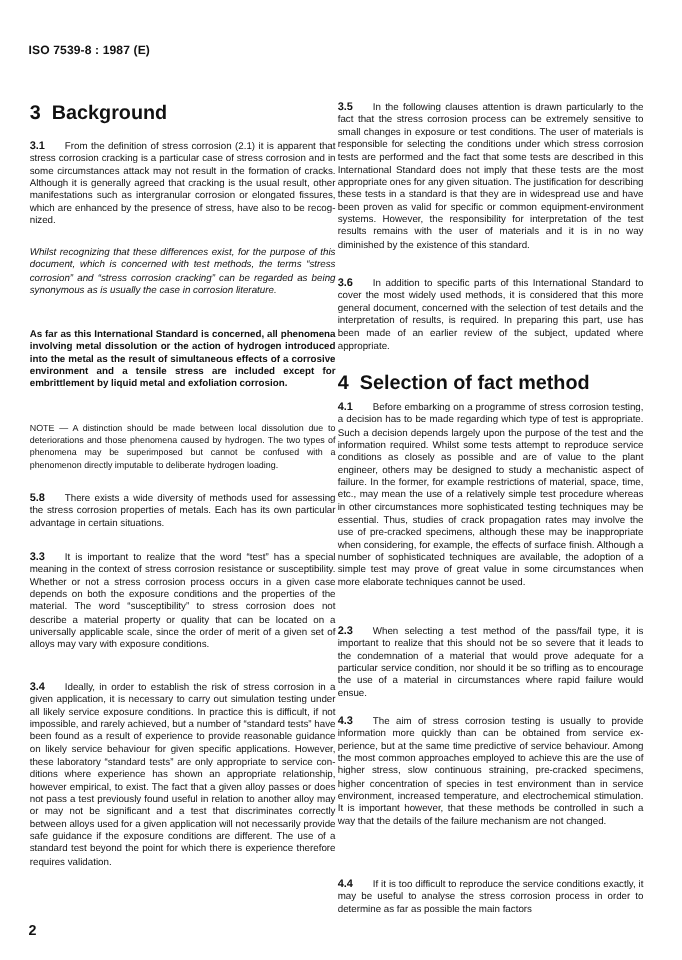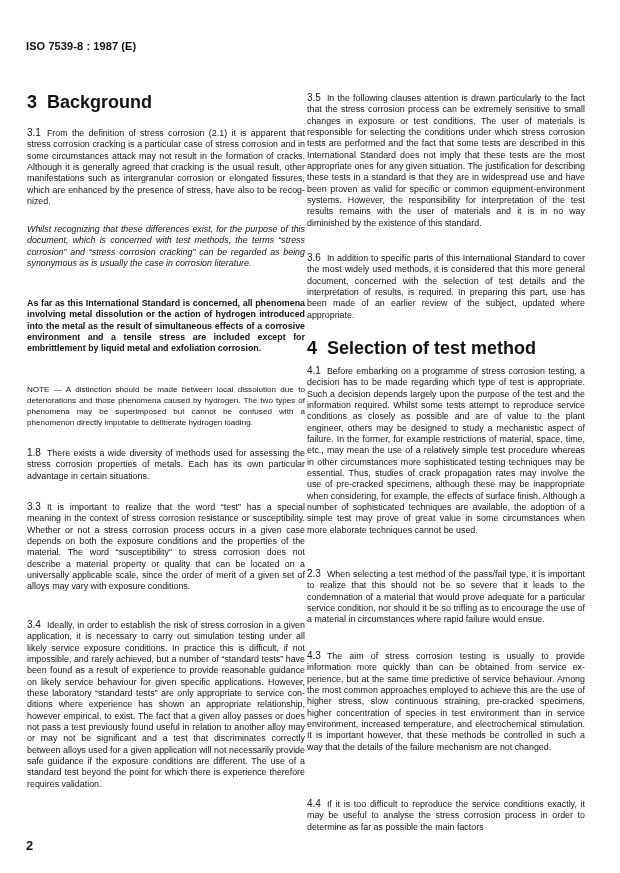--- a/index.html
+++ b/index.html
@@ -4,21 +4,21 @@
 <style>
   html, body { margin: 0; padding: 0; background: #ffffff; }
   body { width: 620px; height: 873px; position: relative; overflow: hidden; color: #111; font-family: "Liberation Sans", sans-serif; }
   .header { position: absolute; left: 26px; top: 40px; font-size: 11px; font-weight: bold; letter-spacing: 0.1px; }
   .col { position: absolute; top: 0; width: 280px; }
   .col-left { left: 27px; }
   .col-right { left: 307px; }
   .section-title { position: absolute; font-size: 18px; font-weight: bold; white-space: nowrap; }
   .section-title .num { display: inline-block; width: 20px; }
   .para { position: absolute; width: 278px; font-size: 8.9px; line-height: 11.35px; text-align: justify; hyphens: manual; }
-  .para .pnum { font-weight: normal; font-size: 10px; margin-right: 6px; }
+  .para .pnum { font-weight: bold; font-size: 10px; margin-right: 18px; }
   .note { position: absolute; width: 278px; font-size: 8.1px; line-height: 11px; text-align: justify; }
   .page-number { position: absolute; left: 26px; top: 838px; font-size: 13px; font-weight: bold; }
 </style>
 </head>
 <body>
 
 <div class="header">ISO 7539-8 : 1987 (E)</div>
 
 <div class="col col-left">
   <div class="section-title" style="top:92px;">
@@ -35,21 +35,21 @@
 
   <div class="para" style="top:298px;font-weight:bold;">
     <span>As far as this International Standard is concerned, all phenomena involving metal dissolution or the action of hydrogen introduced into the metal as the result of simultaneous effects of a corrosive environment and a tensile stress are included except for embrittlement by liquid metal and exfoliation corrosion.</span>
   </div>
 
   <div class="note" style="top:384px;">
     <span>NOTE — A distinction should be made between local dissolution due to deteriorations and those phenomena caused by hydrogen. The two types of phenomena may be superimposed but cannot be confused with a phenomenon directly imputable to deliberate hydrogen loading.</span>
   </div>
 
   <div class="para" style="top:447px;">
-    <span class="pnum">1.8</span><span>There exists a wide diversity of methods used for assess­ing the stress corrosion properties of metals. Each has its own particular advantage in certain situations.</span>
+    <span class="pnum">5.8</span><span>There exists a wide diversity of methods used for assess­ing the stress corrosion properties of metals. Each has its own particular advantage in certain situations.</span>
   </div>
 
   <div class="para" style="top:501px;">
     <span class="pnum">3.3</span><span>It is important to realize that the word “test” has a special meaning in the context of stress corrosion resistance or suscep­tibility. Whether or not a stress corrosion process occurs in a given case depends on both the exposure conditions and the properties of the material. The word “susceptibility” to stress corrosion does not describe a material property or quality that can be located on a universally applicable scale, since the order of merit of a given set of alloys may vary with exposure con­ditions.</span>
   </div>
 
   <div class="para" style="top:619px;">
     <span class="pnum">3.4</span><span>Ideally, in order to establish the risk of stress corrosion in a given application, it is necessary to carry out simulation testing under all likely service exposure conditions. In practice this is difficult, if not impossible, and rarely achieved, but a number of “standard tests” have been found as a result of experience to provide reasonable guidance on likely service behaviour for given specific applications. However, these laboratory “standard tests” are only appropriate to service con­ditions where experience has shown an appropriate relation­ship, however empirical, to exist. The fact that a given alloy passes or does not pass a test previously found useful in rela­tion to another alloy may or may not be significant and a test that discriminates correctly between alloys used for a given application will not necessarily provide safe guidance if the exposure conditions are different. The use of a standard test beyond the point for which there is experience therefore requires validation.</span>
   </div>
 </div>
@@ -57,21 +57,21 @@
 <div class="col col-right">
   <div class="para" style="top:92px;">
     <span class="pnum">3.5</span><span>In the following clauses attention is drawn particularly to the fact that the stress corrosion process can be extremely sen­sitive to small changes in exposure or test conditions. The user of materials is responsible for selecting the conditions under which stress corrosion tests are performed and the fact that some tests are described in this International Standard does not imply that these tests are the most appropriate ones for any given situation. The justification for describing these tests in a standard is that they are in widespread use and have been pro­ven as valid for specific or common equipment-environment systems. However, the responsibility for interpretation of the test results remains with the user of materials and it is in no way diminished by the existence of this standard.</span>
   </div>
 
   <div class="para" style="top:252px;">
     <span class="pnum">3.6</span><span>In addition to specific parts of this International Standard to cover the most widely used methods, it is considered that this more general document, concerned with the selection of test details and the interpretation of results, is required. In preparing this part, use has been made of an earlier review of the subject, updated where appropriate.</span>
   </div>
 
   <div class="section-title" style="top:338px;">
-    <span class="num">4</span><span>Selection of test method</span>
+    <span class="num">4</span><span>Selection of fact method</span>
   </div>
 
   <div class="para" style="top:365px;">
     <span class="pnum">4.1</span><span>Before embarking on a programme of stress corrosion testing, a decision has to be made regarding which type of test is appropriate. Such a decision depends largely upon the pur­pose of the test and the information required. Whilst some tests attempt to reproduce service conditions as closely as possible and are of value to the plant engineer, others may be designed to study a mechanistic aspect of failure. In the former, for example restrictions of material, space, time, etc., may mean the use of a relatively simple test procedure whereas in other circumstances more sophisticated testing techniques may be essential. Thus, studies of crack propagation rates may involve the use of pre-cracked specimens, although these may be inappropriate when considering, for example, the effects of surface finish. Although a number of sophisticated techniques are available, the adoption of a simple test may prove of great value in some circumstances when more elaborate techniques cannot be used.</span>
   </div>
 
   <div class="para" style="top:568px;">
     <span class="pnum">2.3</span><span>When selecting a test method of the pass/fail type, it is important to realize that this should not be so severe that it leads to the condemnation of a material that would prove adequate for a particular service condition, nor should it be so trifling as to encourage the use of a material in circumstances where rapid failure would ensue.</span>
   </div>
 

